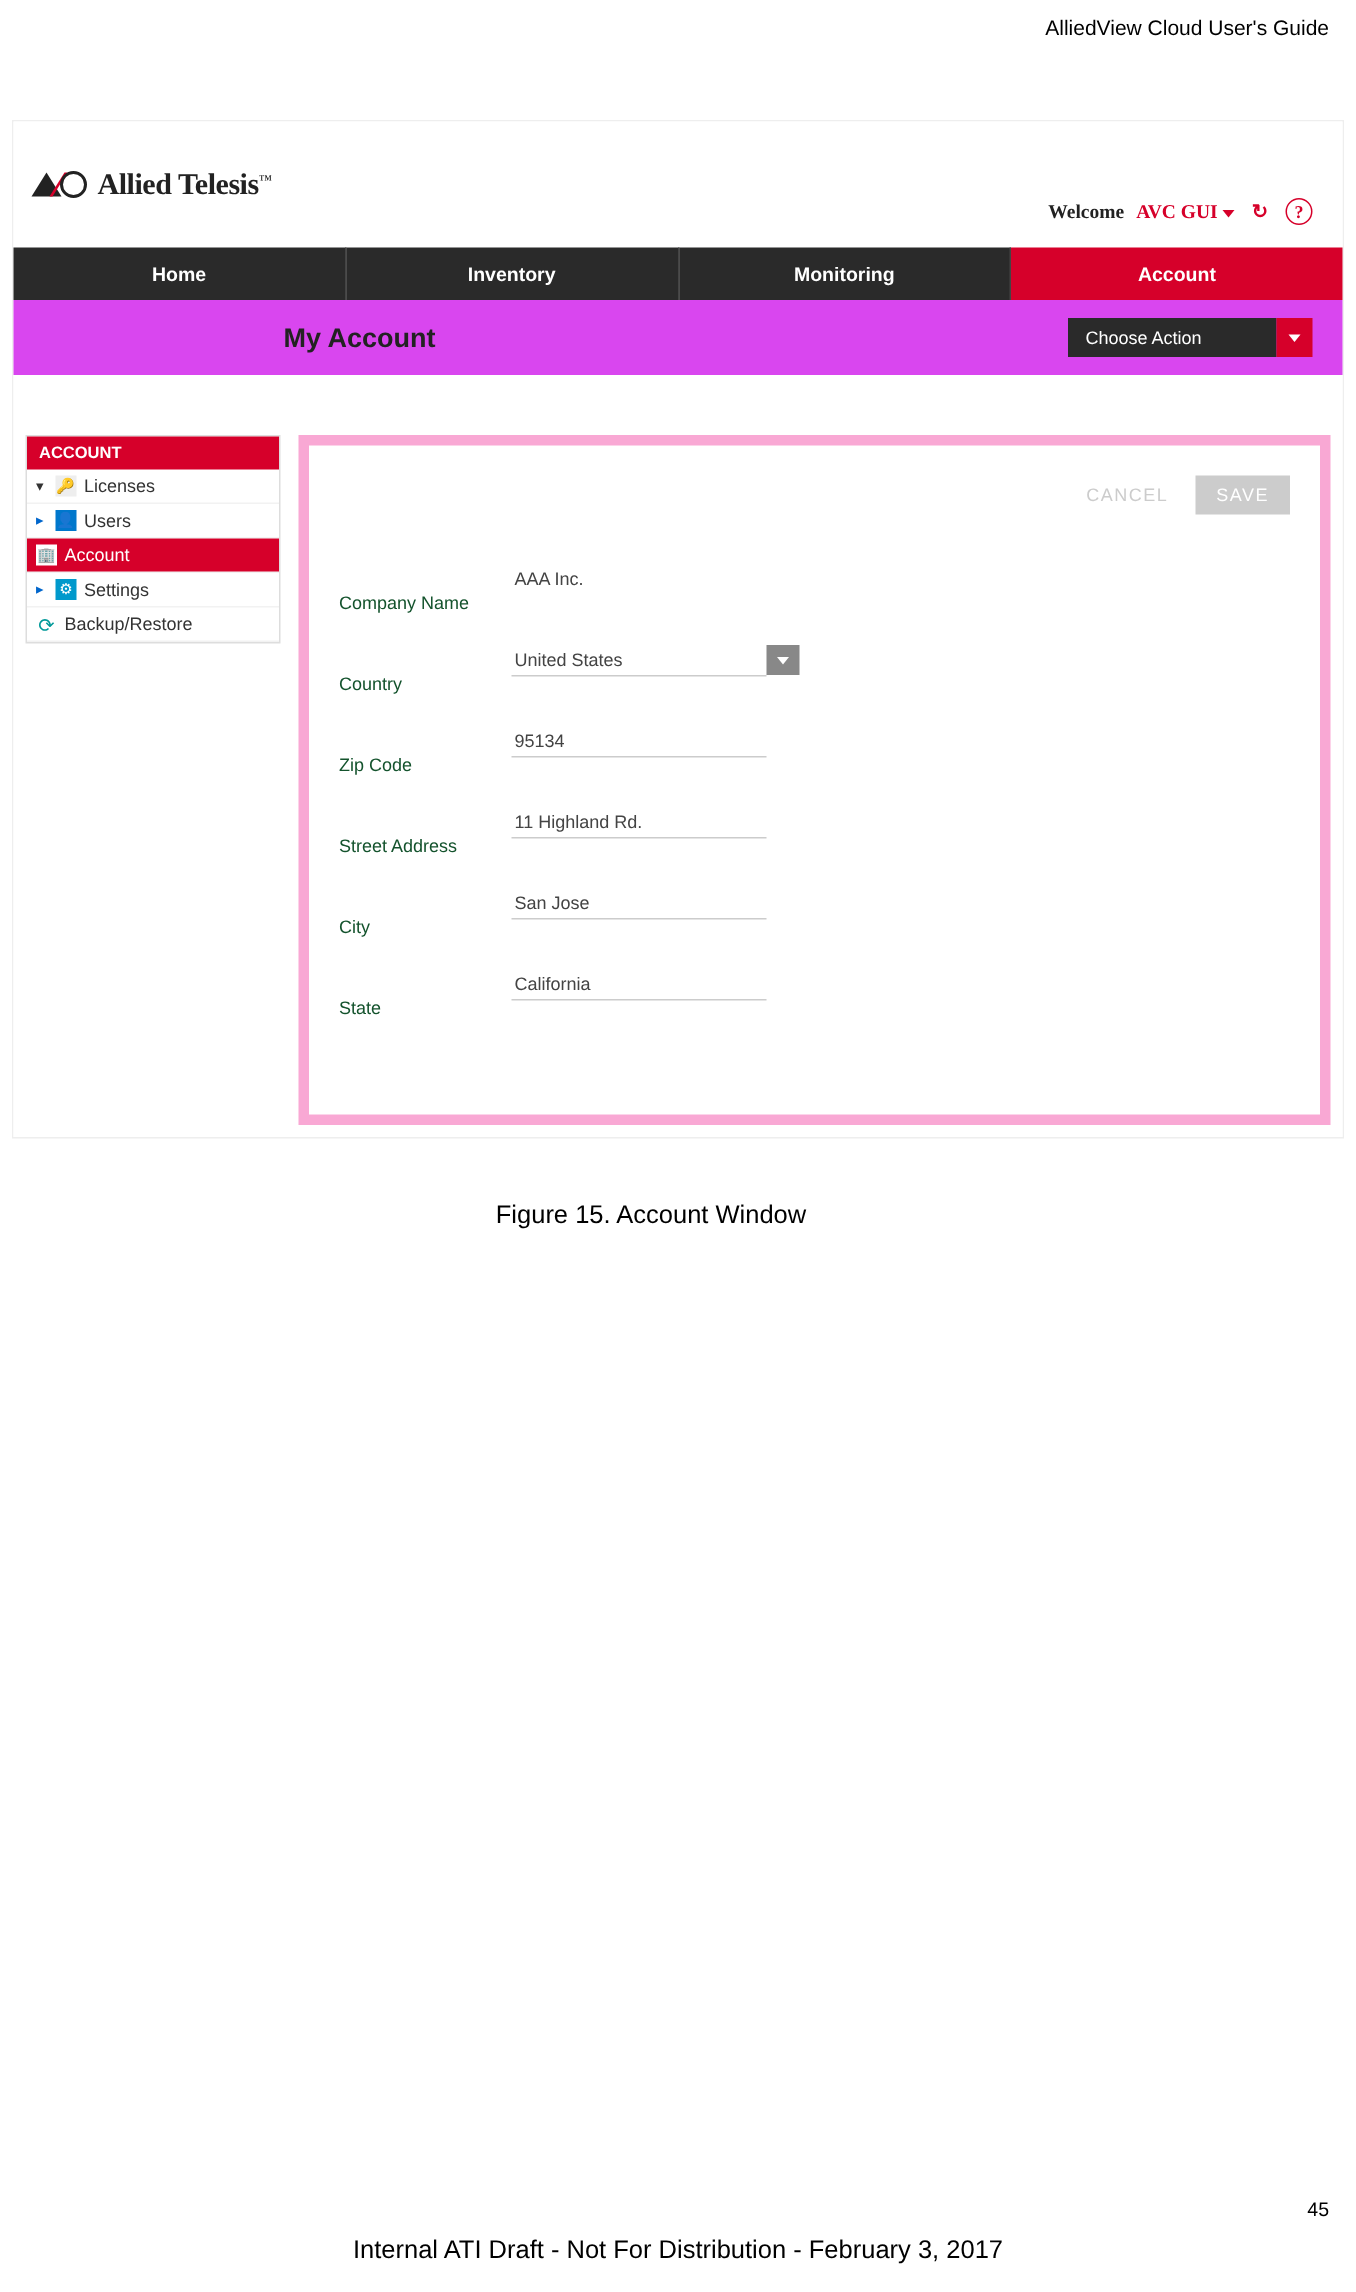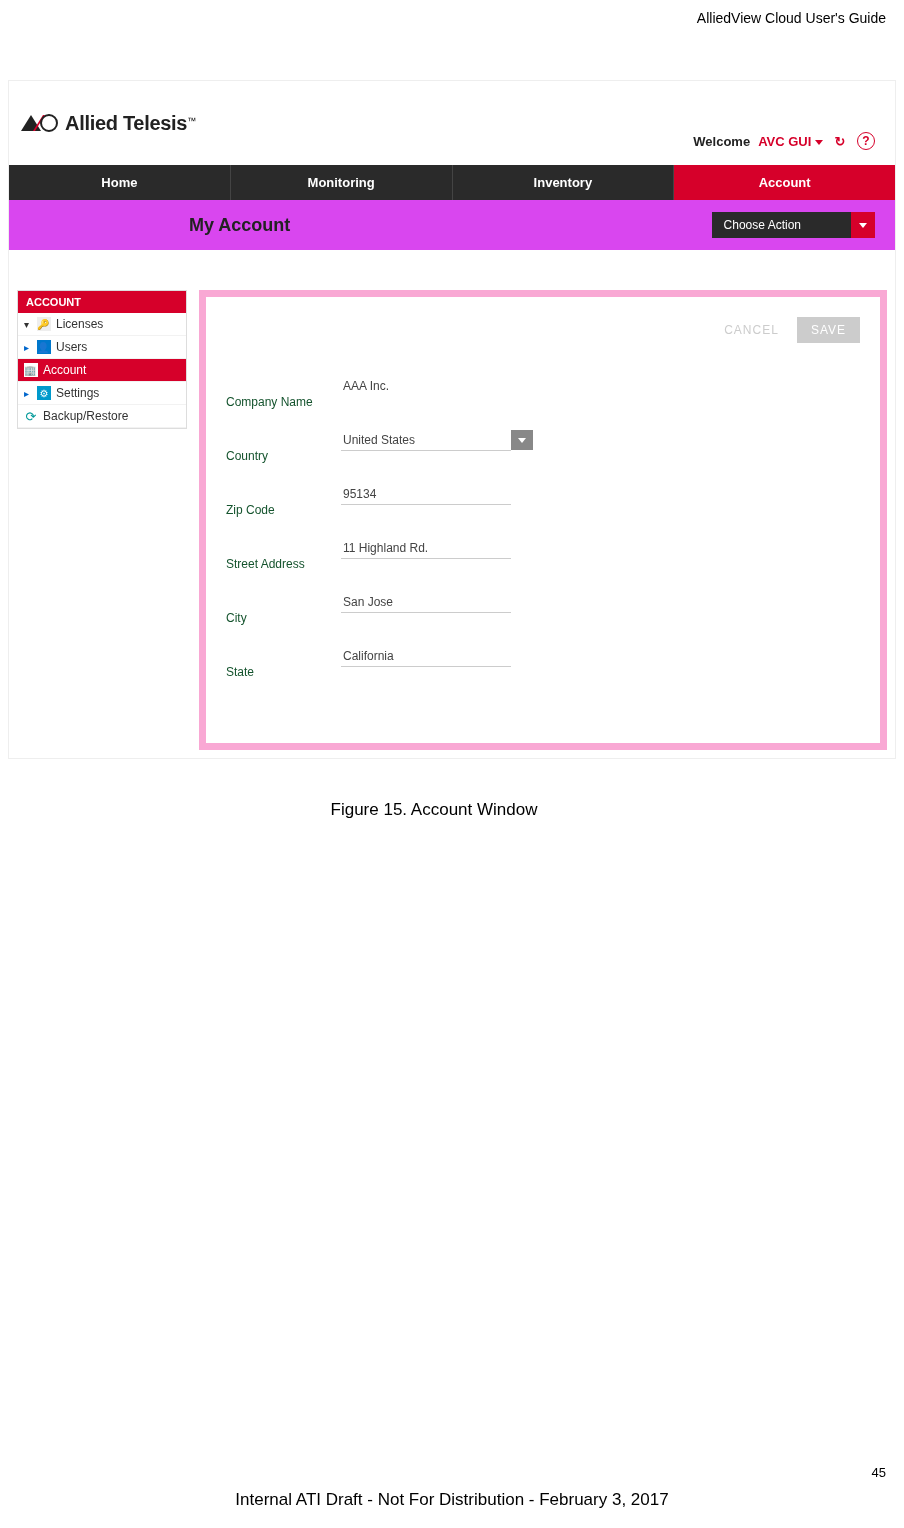--- a/index.html
+++ b/index.html
@@ -22,20 +22,21 @@
       left: 8px;
       width: 888px;
       border: 1px solid #eee;
     }
     .top-bar {
       display: flex;
       justify-content: space-between;
       align-items: center;
       padding: 15px 20px 15px 10px;
       background: #fff;
+      font-family: Liberation Serif, serif;
     }
     .logo-area {
       display: flex;
       align-items: center;
       gap: 6px;
     }
     .logo-mark {
       width: 40px;
       height: 20px;
     }
@@ -264,22 +265,22 @@
         <span class="welcome-user">AVC GUI</span>
         <span class="caret-down"></span>
       </span>
       <span class="icon-refresh">↻</span>
       <span class="icon-help">?</span>
     </div>
   </div>
 
   <div class="main-nav">
     <div class="nav-item">Home</div>
+    <div class="nav-item">Inventory</div>
     <div class="nav-item">Monitoring</div>
-    <div class="nav-item">Inventory</div>
     <div class="nav-item active">Account</div>
   </div>
 
   <div class="sub-header">
     <div class="page-title">My Account</div>
     <div class="choose-action">
       <div class="choose-action-label">Choose Action</div>
       <div class="choose-action-arrow">
         <span class="chevron-white"></span>
       </div>

